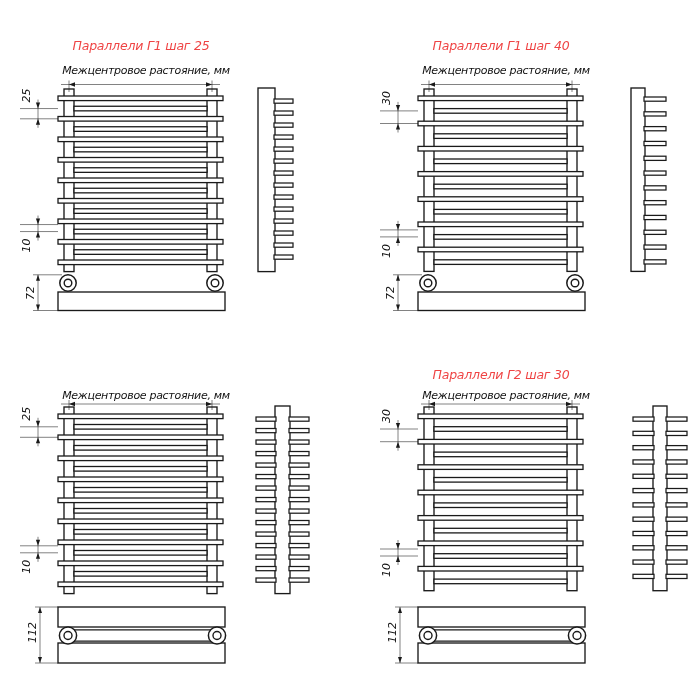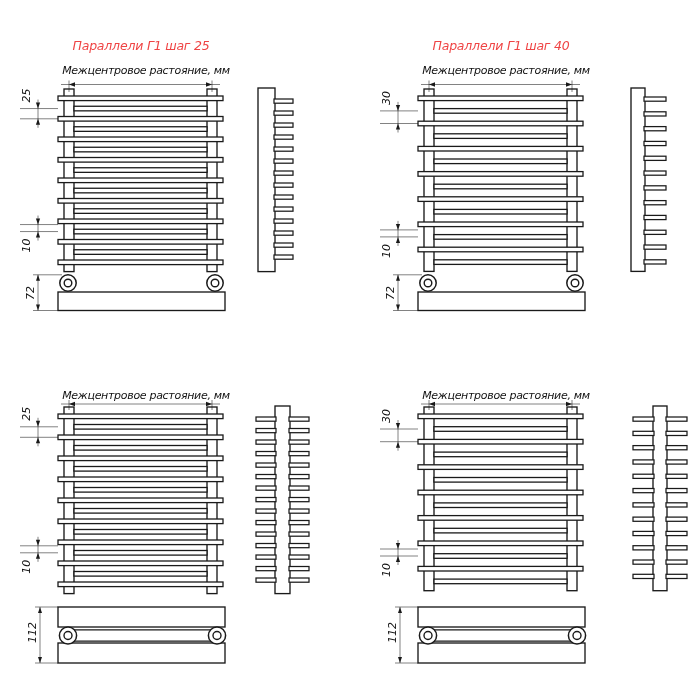--- a/index.html
+++ b/index.html
@@ -363,14 +363,15 @@
     </svg>
 
   <div class="ptitle" style="left:141px;top:38px">Параллели Г1 шаг 25</div>
   <div class="psub" style="left:146px;top:64px">Межцентровое растояние, мм</div>
 
   <div class="ptitle" style="left:501px;top:38px">Параллели Г1 шаг 40</div>
   <div class="psub" style="left:506px;top:64px">Межцентровое растояние, мм</div>
 
   <div class="psub" style="left:146px;top:389px">Межцентровое растояние, мм</div>
 
+  <div class="ptitle" style="left:501px;top:367px">Параллели Г2 шаг 30</div>
   <div class="psub" style="left:506px;top:389px">Межцентровое растояние, мм</div>
 </div>
 
 </body></html>

